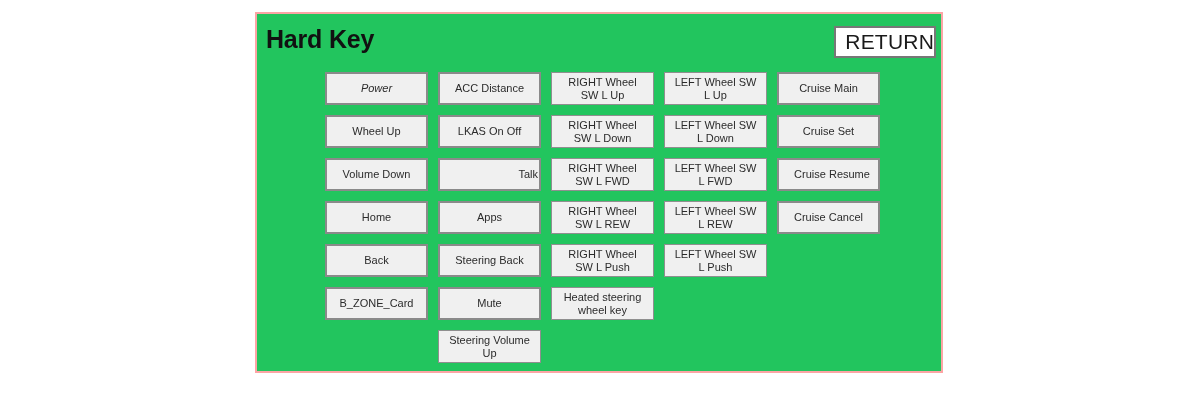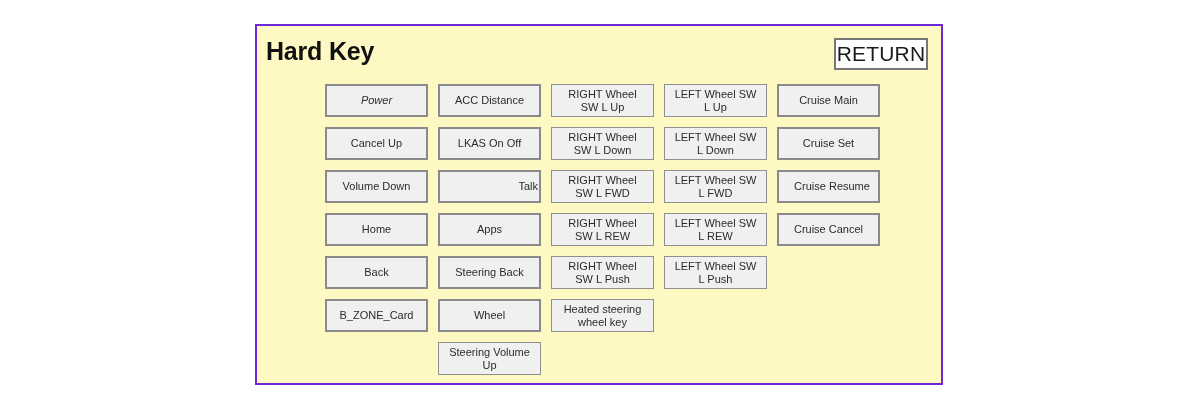--- a/index.html
+++ b/index.html
@@ -13,53 +13,53 @@
     position: relative;
     overflow: hidden;
     font-family: "Liberation Sans", sans-serif;
     -webkit-font-smoothing: antialiased;
   }
 
   
   #panel {
     position: absolute;
     left: 255px;
-    top: 24px;
+    top: 12px;
     width: 688px;
     height: 361px;
     box-sizing: border-box;
-    border: 2px solid #6d28d9;
-    background: #fef9c3;
+    border: 2px solid #fca5a5;
+    background: #22c55e;
     overflow: hidden;
   }
 
   
   #page-title {
     position: absolute;
     left: 9px;
     top: 11px;
     font-size: 25px;
     font-weight: bold;
     color: #111111;
     letter-spacing: -0.2px;
     white-space: nowrap;
   }
 
   #return-button {
     position: absolute;
     left: 577px;
     top: 12px;
-    width: 94px;
+    width: 102px;
     height: 32px;
     box-sizing: border-box;
     border: 2px solid #777777;
     background: #ffffff;
     display: flex;
     align-items: center;
-    justify-content: center;
+    justify-content: flex-end;
     font-size: 21px;
     color: #1a1a1a;
     letter-spacing: 0.2px;
     cursor: pointer;
   }
 
   
   #key-grid {
     position: absolute;
     left: 0;
@@ -120,21 +120,21 @@
 SW L Up</span>
       </div>
       <div class="key-btn two-line" style="left: 407px; top: 58px;">
         <span class="label">LEFT Wheel SW
 L Up</span>
       </div>
       <div class="key-btn" style="left: 520px; top: 58px;">
         <span class="label">Cruise Main</span>
       </div>
       <div class="key-btn" style="left: 68px; top: 101px;">
-        <span class="label">Cancel Up</span>
+        <span class="label">Wheel Up</span>
       </div>
       <div class="key-btn" style="left: 181px; top: 101px;">
         <span class="label">LKAS On Off</span>
       </div>
       <div class="key-btn two-line" style="left: 294px; top: 101px;">
         <span class="label">RIGHT Wheel
 SW L Down</span>
       </div>
       <div class="key-btn two-line" style="left: 407px; top: 101px;">
         <span class="label">LEFT Wheel SW
@@ -188,21 +188,21 @@
 SW L Push</span>
       </div>
       <div class="key-btn two-line" style="left: 407px; top: 230px;">
         <span class="label">LEFT Wheel SW
 L Push</span>
       </div>
       <div class="key-btn" style="left: 68px; top: 273px;">
         <span class="label">B_ZONE_Card</span>
       </div>
       <div class="key-btn" style="left: 181px; top: 273px;">
-        <span class="label">Wheel</span>
+        <span class="label">Mute</span>
       </div>
       <div class="key-btn two-line" style="left: 294px; top: 273px;">
         <span class="label">Heated steering
 wheel key</span>
       </div>
       <div class="key-btn" style="left: 68px; top: 316px; margin-top: 44px;">
         <span class="label">TOUCHPAD</span>
       </div>
       <div class="key-btn two-line" style="left: 181px; top: 316px;">
         <span class="label">Steering Volume

